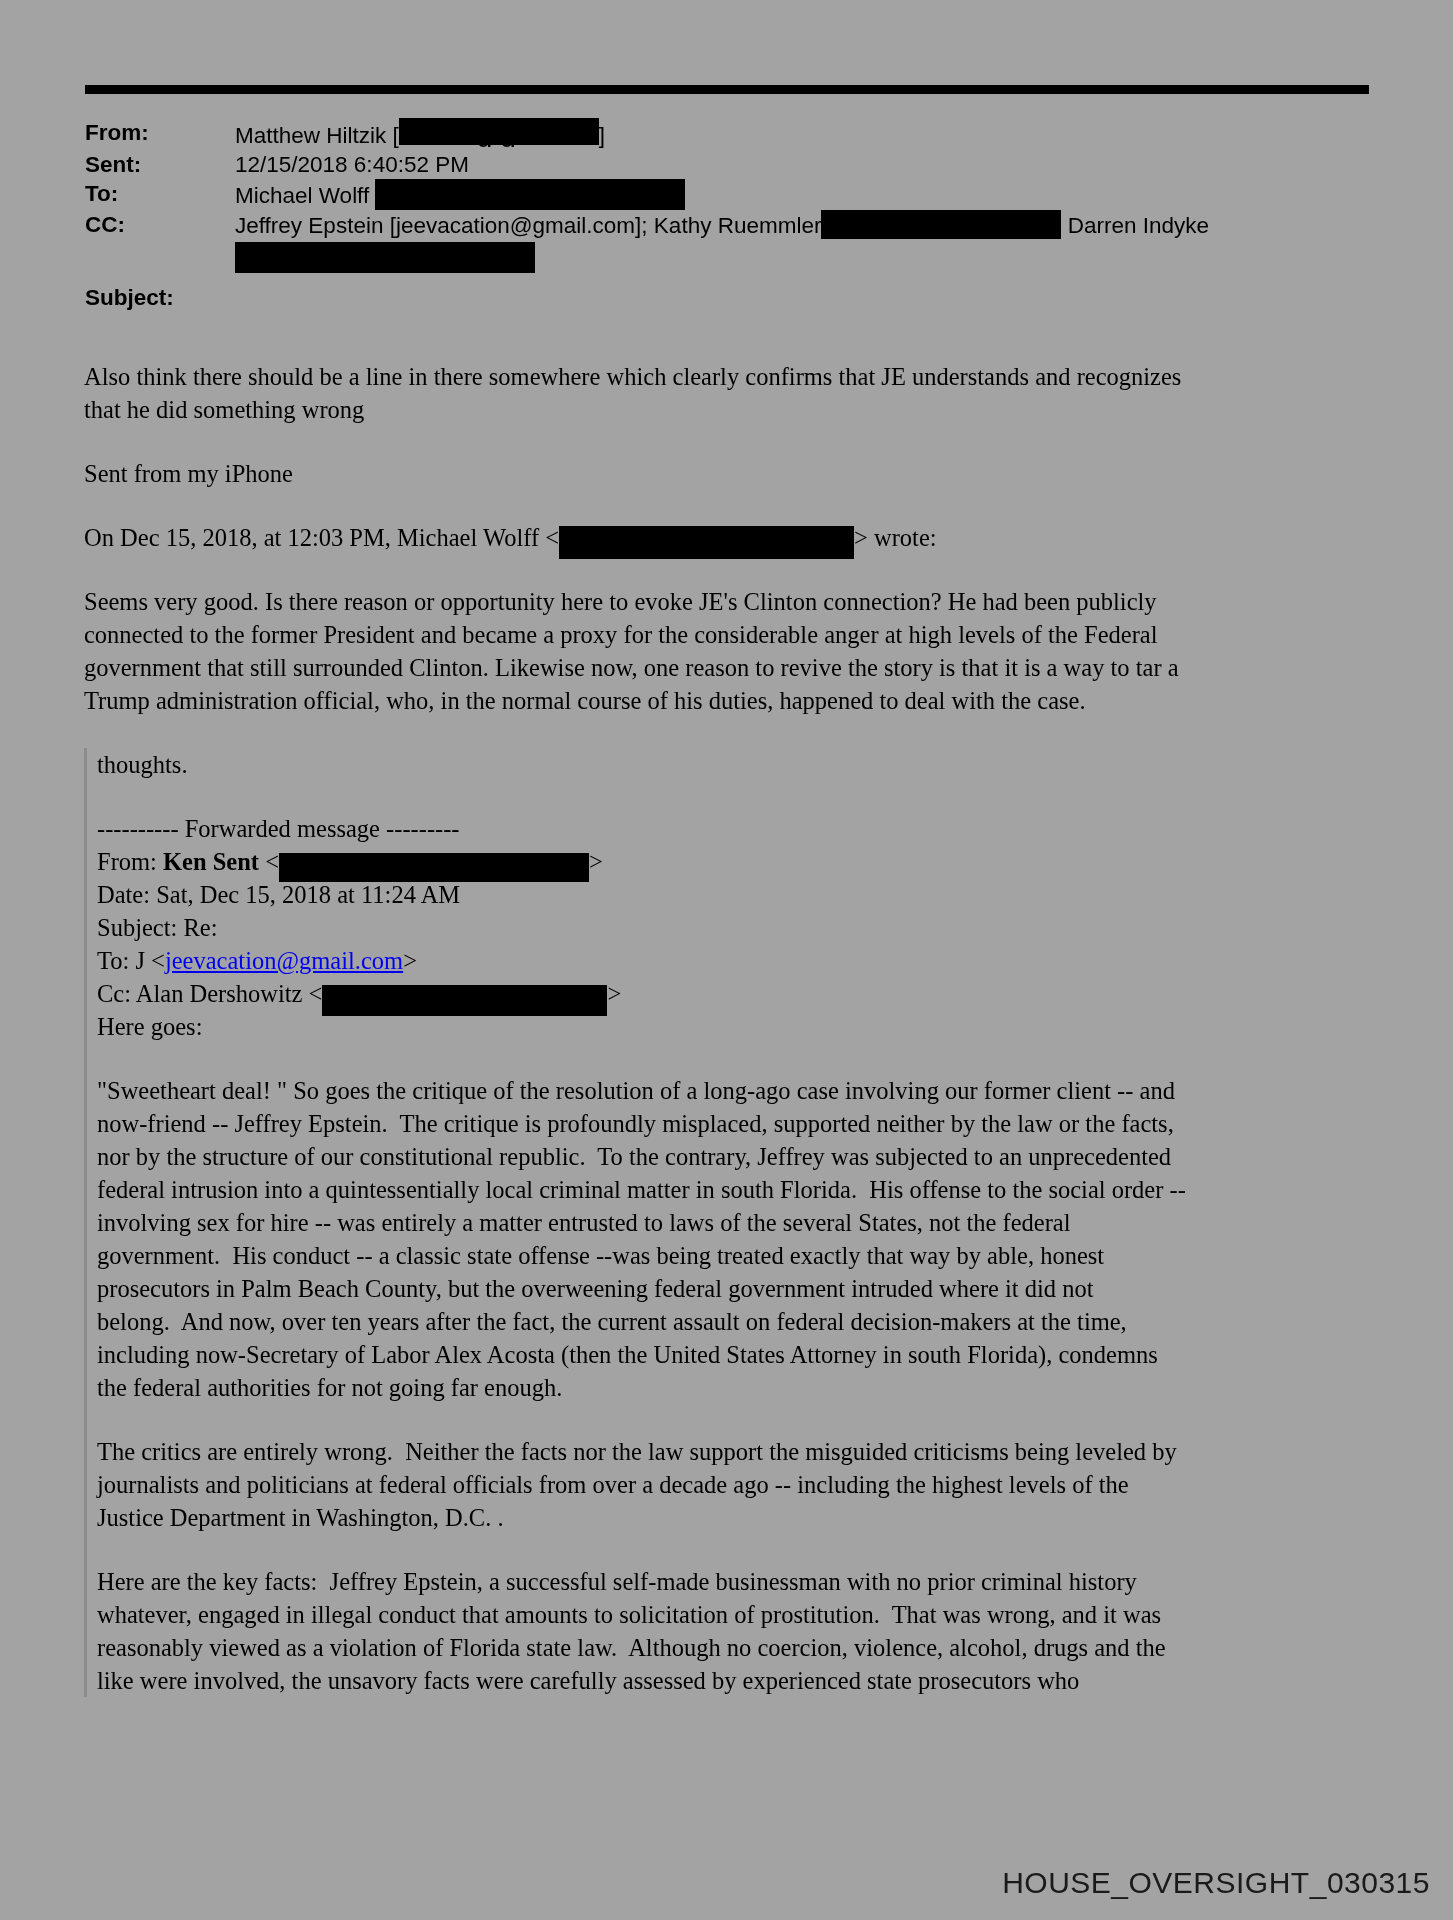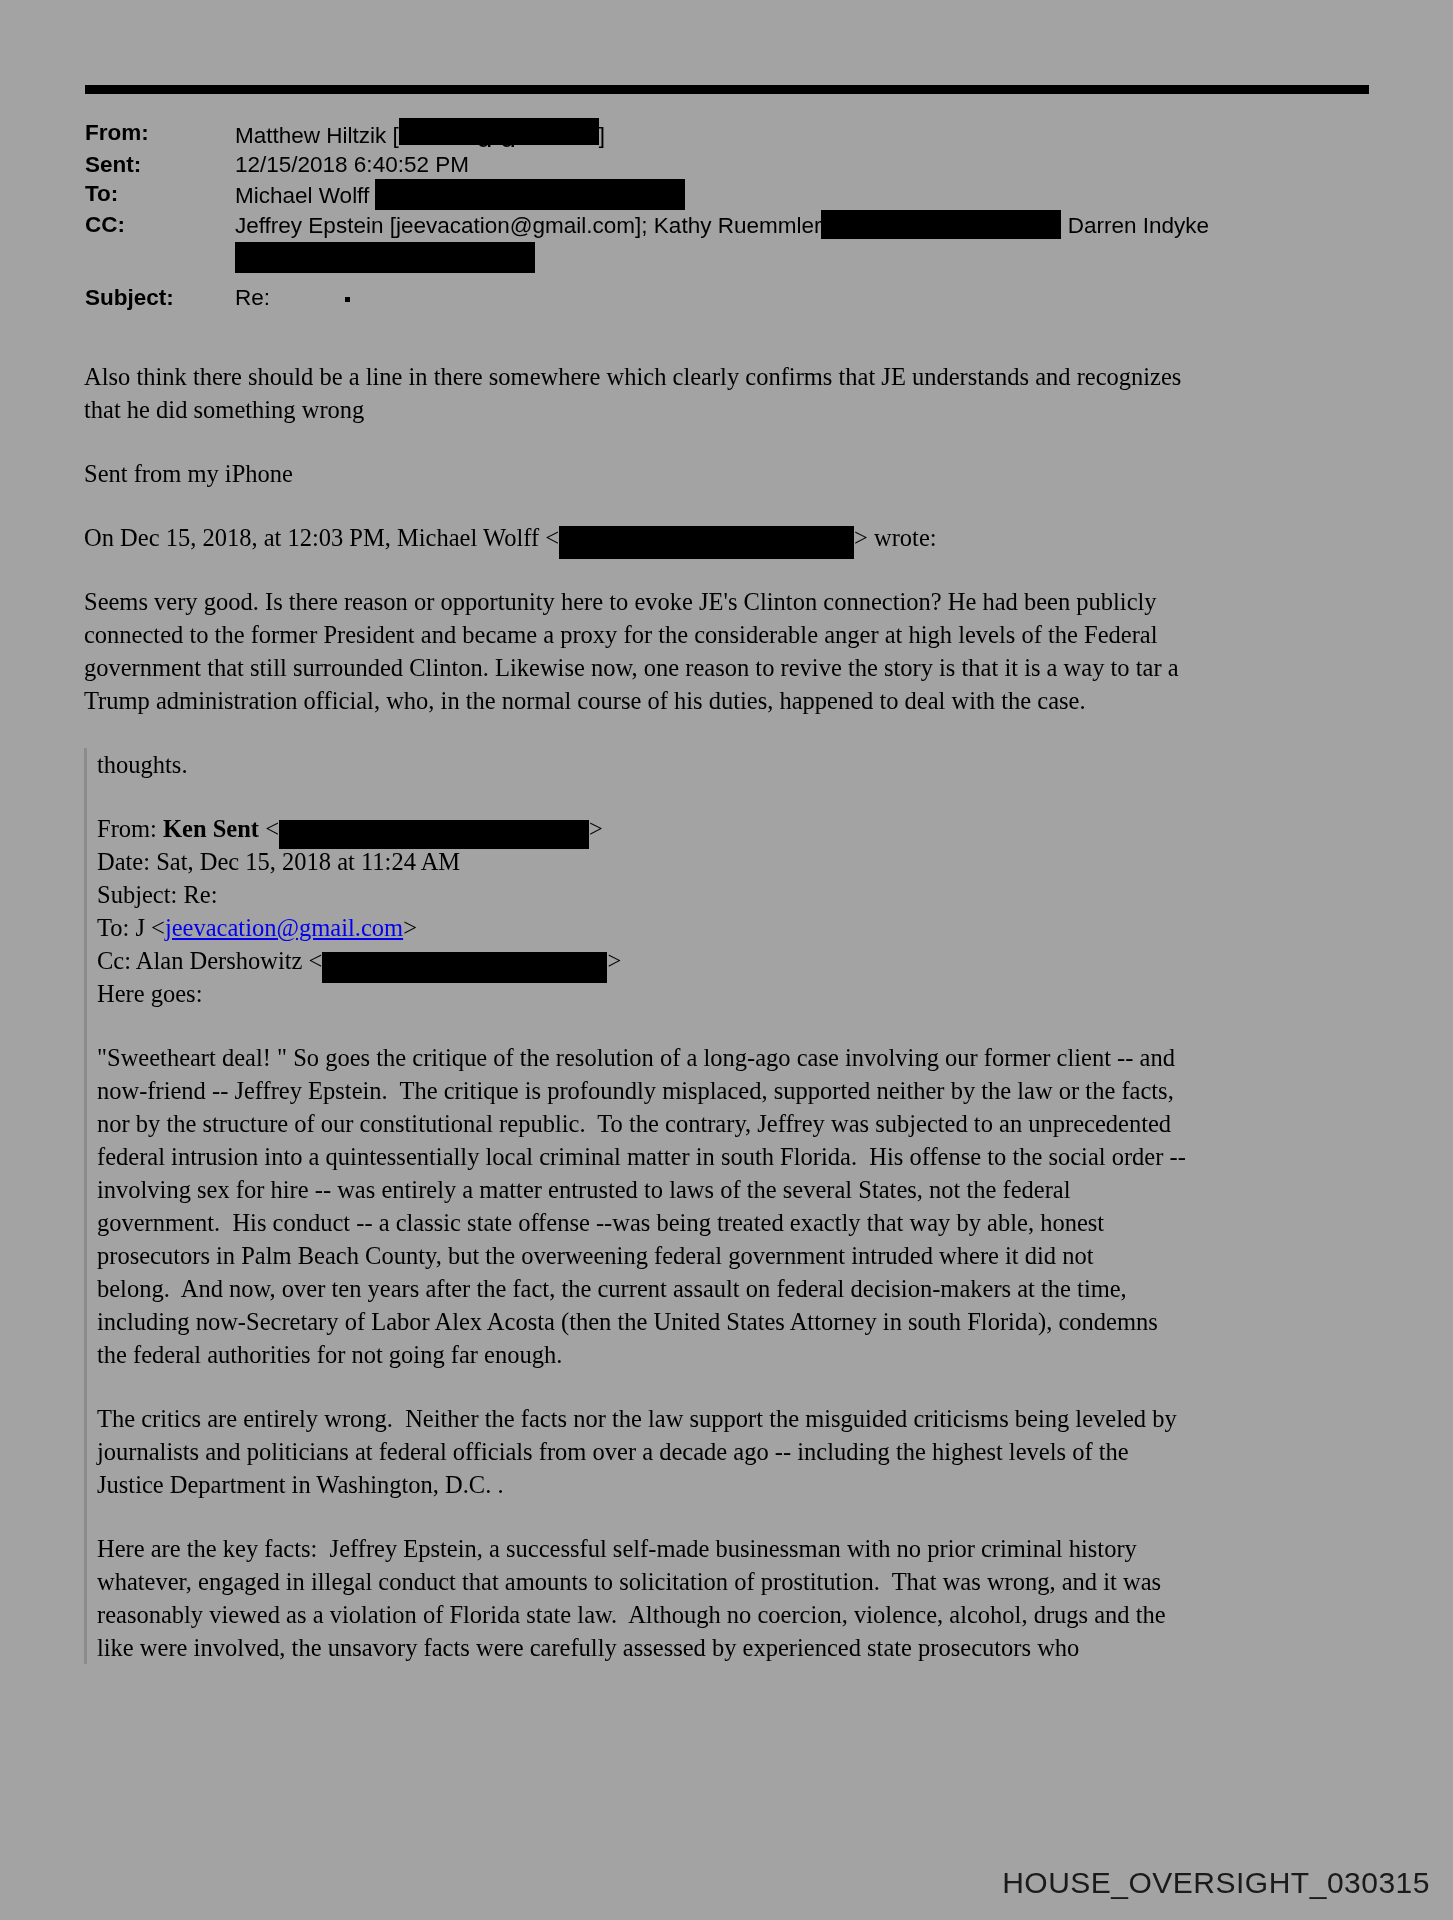--- a/index.html
+++ b/index.html
@@ -106,23 +106,20 @@
     </div>
     <div class="hrow">
       <div class="hlabel">CC:</div>
       <div class="hvalue">
         <span>Jeffrey Epstein [jeevacation@gmail.com]; Kathy Ruemmler</span><span class="redact r-cc1"></span><span> Darren Indyke</span>
         <span class="cc-line2"><span class="redact r-cc2"></span></span>
       </div>
     </div>
     <div class="hrow subject-row">
       <div class="hlabel">Subject:</div>
-      <div class="hvalue">
-        <span>Re:</span><span class="stray-dot"></span>
-      </div>
     </div>
   </div>
 
   <div class="mail-body">
 
     <p>
         <span class="lines">Also think there should be a line in there somewhere which clearly confirms that JE understands and recognizes
 that he did something wrong</span>
       </p>
 
@@ -138,20 +135,21 @@
 government that still surrounded Clinton. Likewise now, one reason to revive the story is that it is a way to tar a
 Trump administration official, who, in the normal course of his duties, happened to deal with the case.</span>
       </p>
 
 
     <blockquote class="quoted">
 
       <p class="no-gap">thoughts.</p>
 
       <div class="fwd-header gap1">
+        <div>---------- Forwarded message ---------</div>
         <div>
           <span>From: </span><b>Ken Sent</b><span> &lt;</span><span class="redact-inline r-starr"></span><span>&gt;</span>
         </div>
         <div>Date: Sat, Dec 15, 2018 at 11:24 AM</div>
         <div>Subject: Re:</div>
         <div>
           <span>To: J &lt;</span><a class="email-link">jeevacation@gmail.com</a><span>&gt;</span>
         </div>
         <div>
           <span>Cc: Alan Dershowitz &lt;</span><span class="redact-inline r-dersh"></span><span>&gt;</span>

